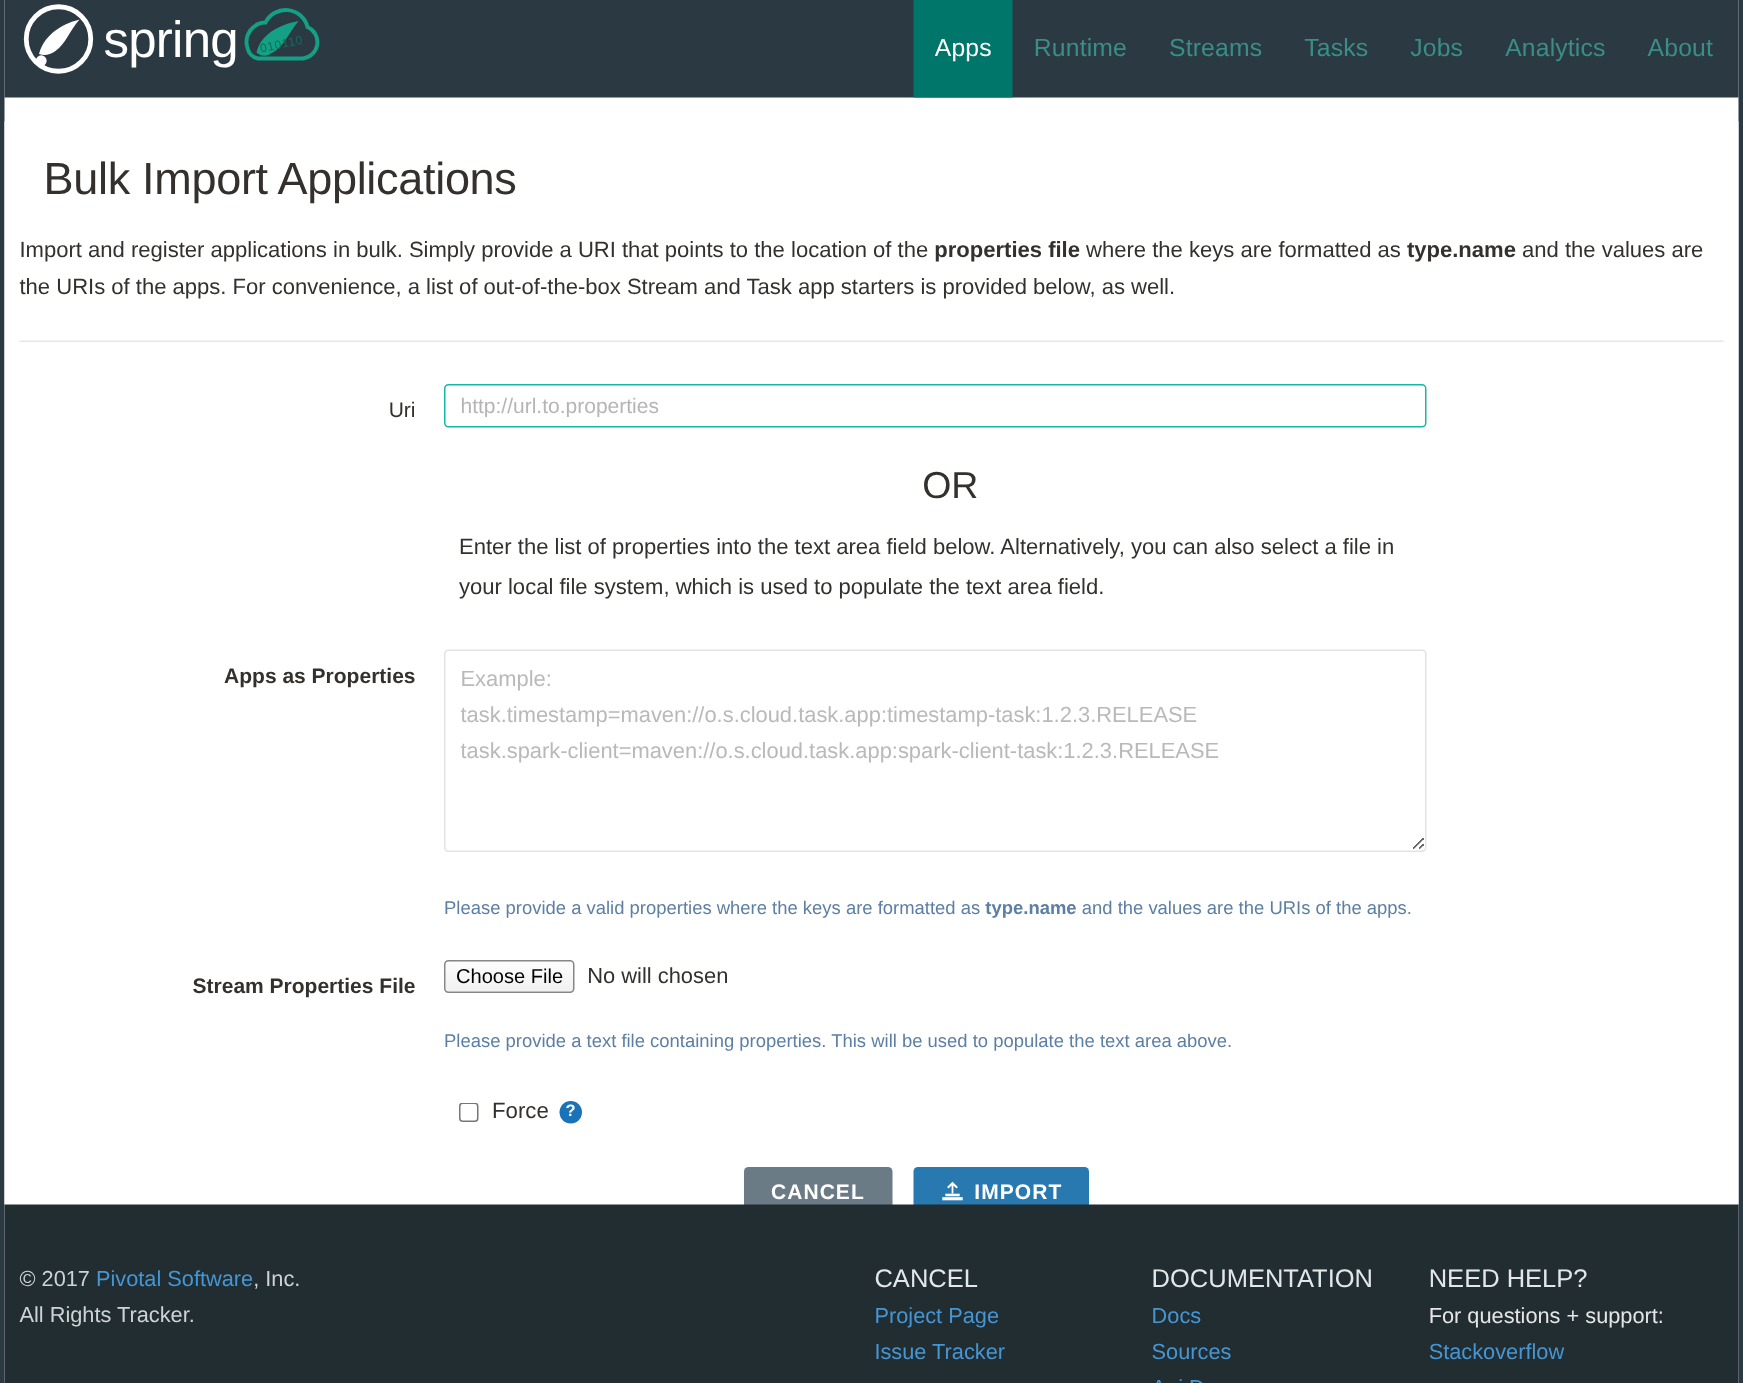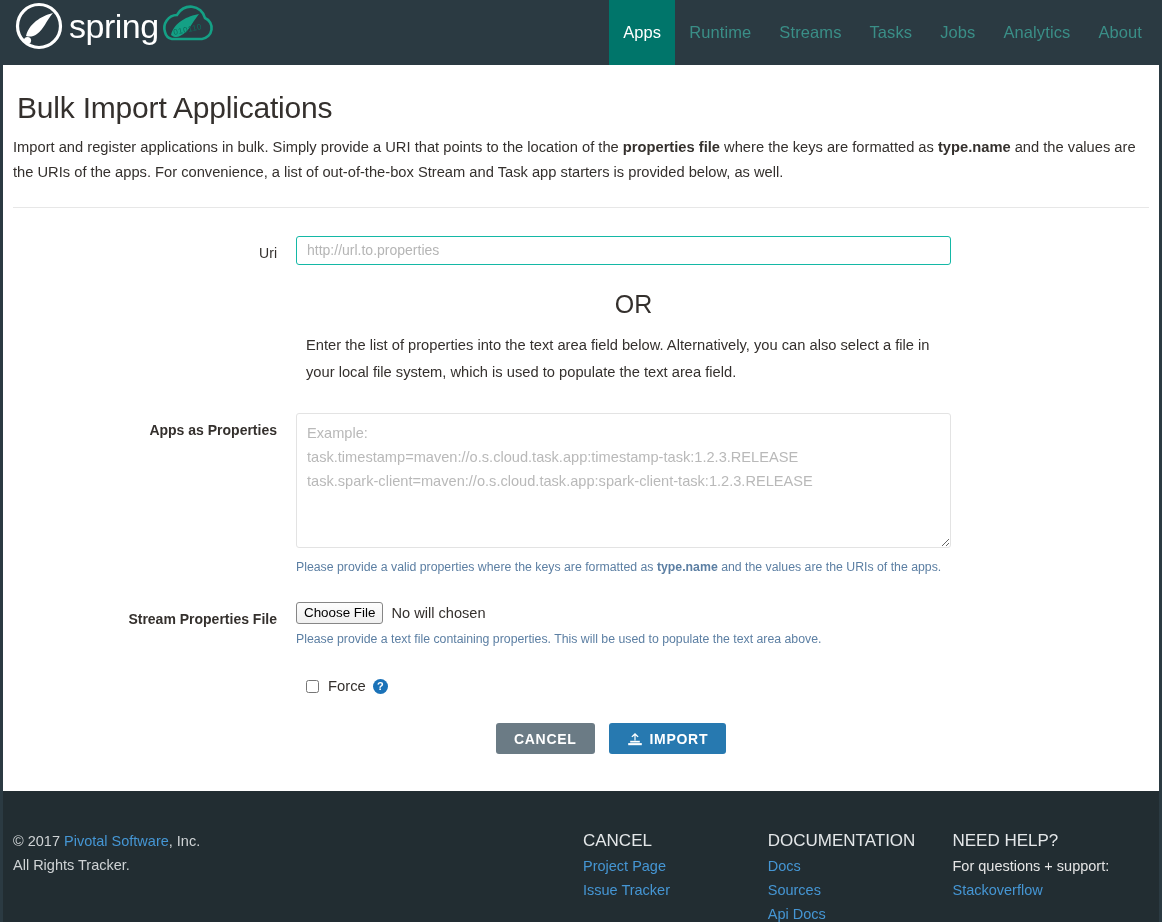--- a/index.html
+++ b/index.html
@@ -53,21 +53,21 @@
   .nav-item:last-child { padding-right: 17px; }
 
   
   .content {
     padding: 0 10px;
     background: #fff;
     height: 722px;
     position: relative;
   }
   h1.page-title {
-    margin: 4px;
+    margin: 16px;
     padding-top: 20px;
     font-size: 30px;
     font-weight: 400;
     color: #34302d;
     letter-spacing: -.2px;
     line-height: 1.25;
   }
   p.page-desc {
     margin: 8px 0 0 0;
     font-size: 14.7px;
@@ -139,21 +139,21 @@
     color: #34302d;
     border: 1px solid #e3e3e3;
     border-radius: 3px;
     background: #fff;
     outline: none;
     resize: vertical;
   }
   textarea.props-area::placeholder { color: #b9b9b9; }
 
   .help-text {
-    margin-top: 6px;
+    margin-top: 23px;
     font-size: 12.3px;
     line-height: 1.5;
     color: #5c7fa3;
   }
   .help-text b { font-weight: 700; }
 
   .file-row { margin-top: 26px; }
   .file-input-wrap {
     display: flex; align-items: center;
     font-size: 14.6px;

